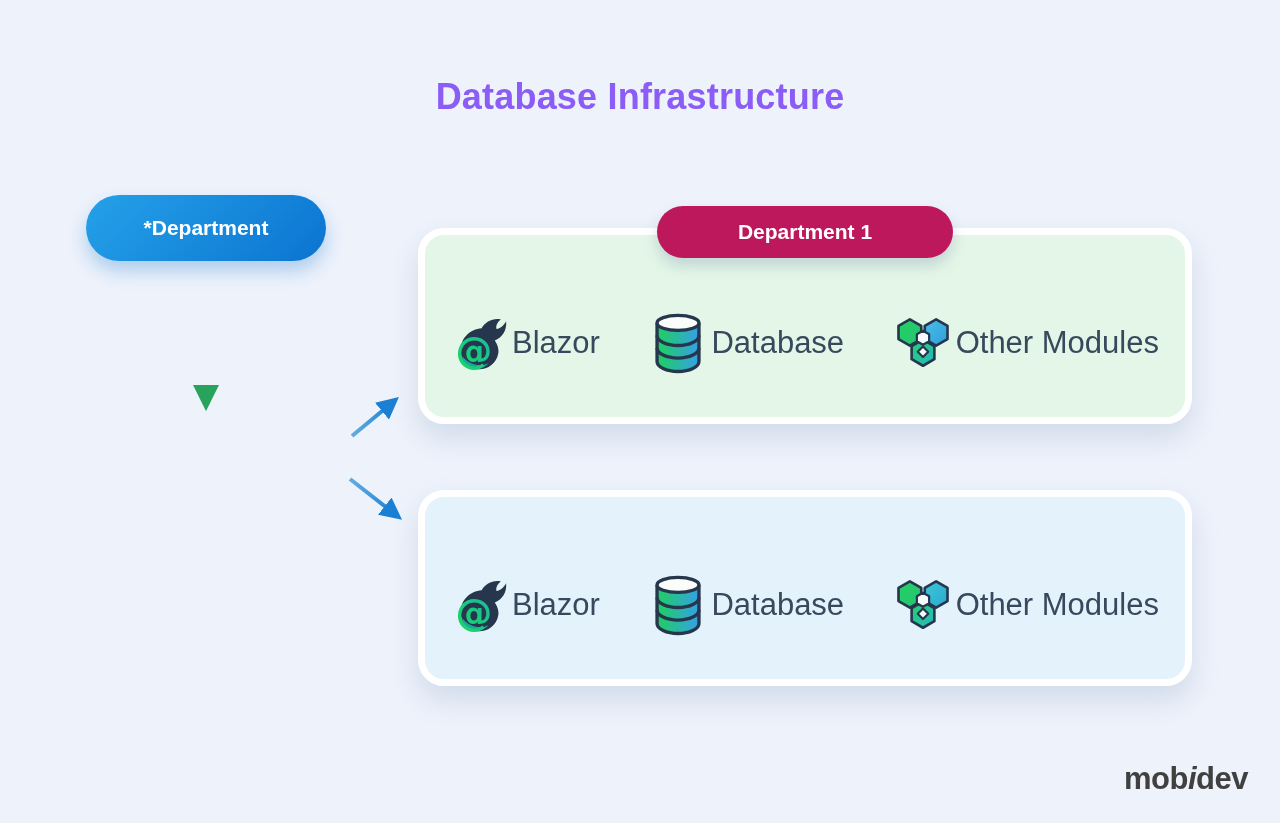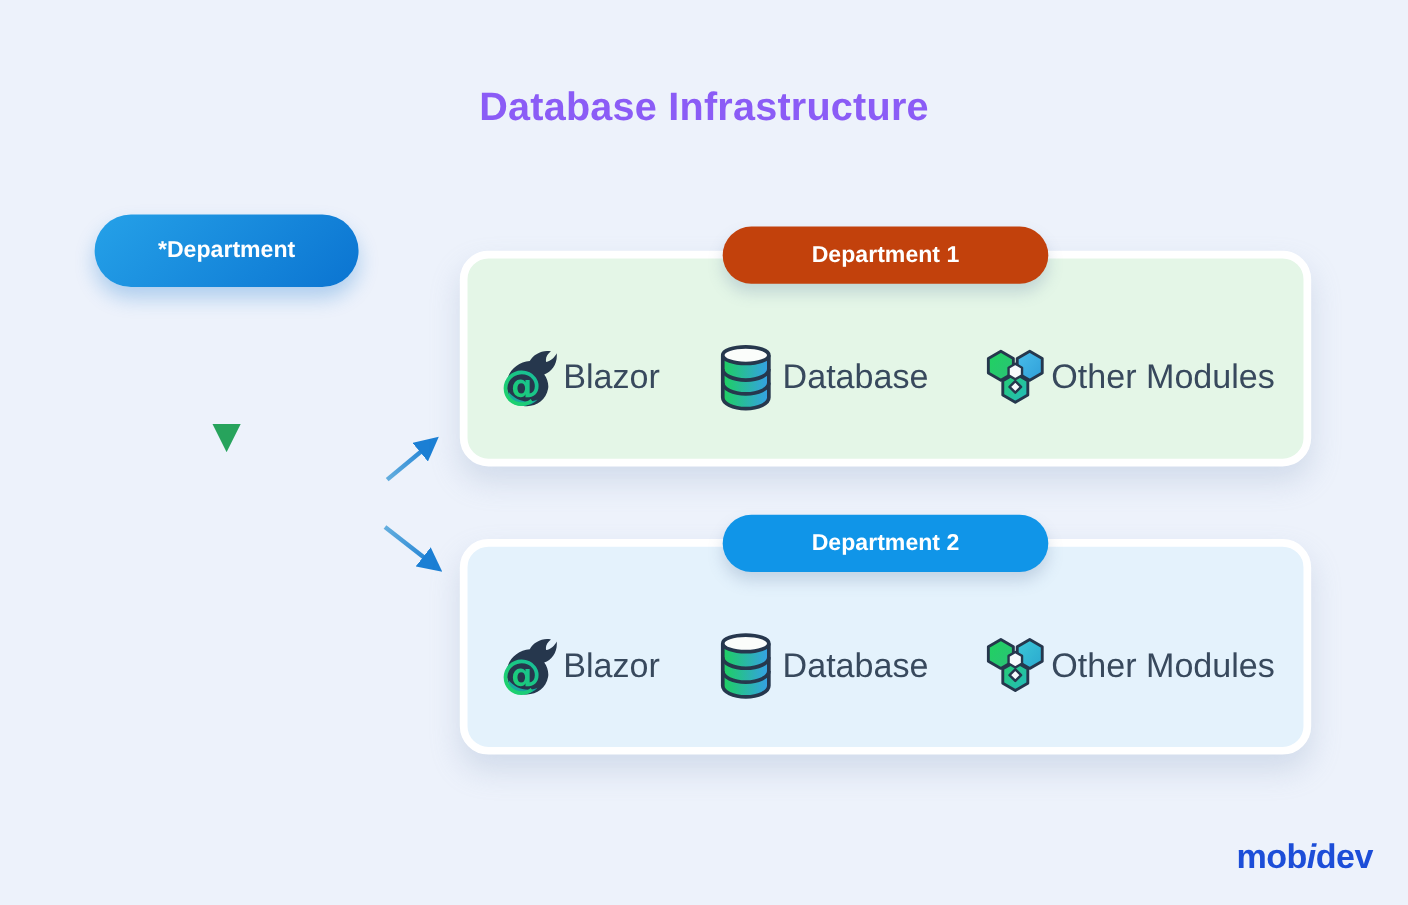--- a/index.html
+++ b/index.html
@@ -45,40 +45,40 @@
   .card-1{top:228px;background:#e4f6e7;}
   .card-2{top:490px;background:#e4f2fc;}
 
   .card-pill{
     position:absolute;left:50%;transform:translateX(-50%);top:-29px;
     width:296px;height:52px;border-radius:26px;
     display:flex;align-items:center;justify-content:center;
     color:#fff;font-weight:700;font-size:21px;
     box-shadow:0 8px 14px rgba(90,120,160,.25);
   }
-  .card-1 .card-pill{background:#c2410c;}
+  .card-1 .card-pill{background:#be185d;}
   .card-2 .card-pill{background:#1095e8;}
 
   .modules-row{
     position:absolute;left:0;right:0;top:78px;
     display:flex;align-items:center;justify-content:space-between;
     padding:0 26px;
   }
   .module{
     display:flex;align-items:center;gap:5px;
     font-size:31px;color:#38495d;font-weight:400;
     white-space:nowrap;
   }
   .module .ico{width:56px;height:60px;flex:0 0 auto;display:flex;align-items:center;justify-content:center;}
   .module .ico svg{display:block;}
 
   
   .logo{
     position:absolute;right:32px;bottom:26px;
-    font-size:31px;font-weight:700;color:#1d4ed8;letter-spacing:-.5px;
+    font-size:31px;font-weight:700;color:#404040;letter-spacing:-.5px;
   }
   .logo .ital{font-style:italic;}
 </style>
 </head>
 <body>
 
 <div class="stage">
 
   <div class="title">Database Infrastructure</div>
 
@@ -177,23 +177,20 @@
             <polygon points="32,36 38,42 32,48 26,42" fill="#f6fafc" stroke="#26374d" stroke-width="2.5" stroke-linejoin="round"></polygon>
           </svg>
         </span>
         <span>Other Modules</span>
       </div>
 
     </div>
   </div>
 
   <div class="card card-2">
-    <div class="card-pill">
-      <span>Department 2</span>
-    </div>
     <div class="modules-row">
 
       <div class="module">
         <span class="ico">
           <svg width="56" height="58" viewBox="0 0 64 66">
             <defs>
               <linearGradient id="bzA2" x1="0" y1="1" x2="1" y2="0">
                 <stop offset="0" stop-color="#1ed760"></stop>
                   <stop offset="1" stop-color="#17b8a6"></stop>
               </linearGradient>

